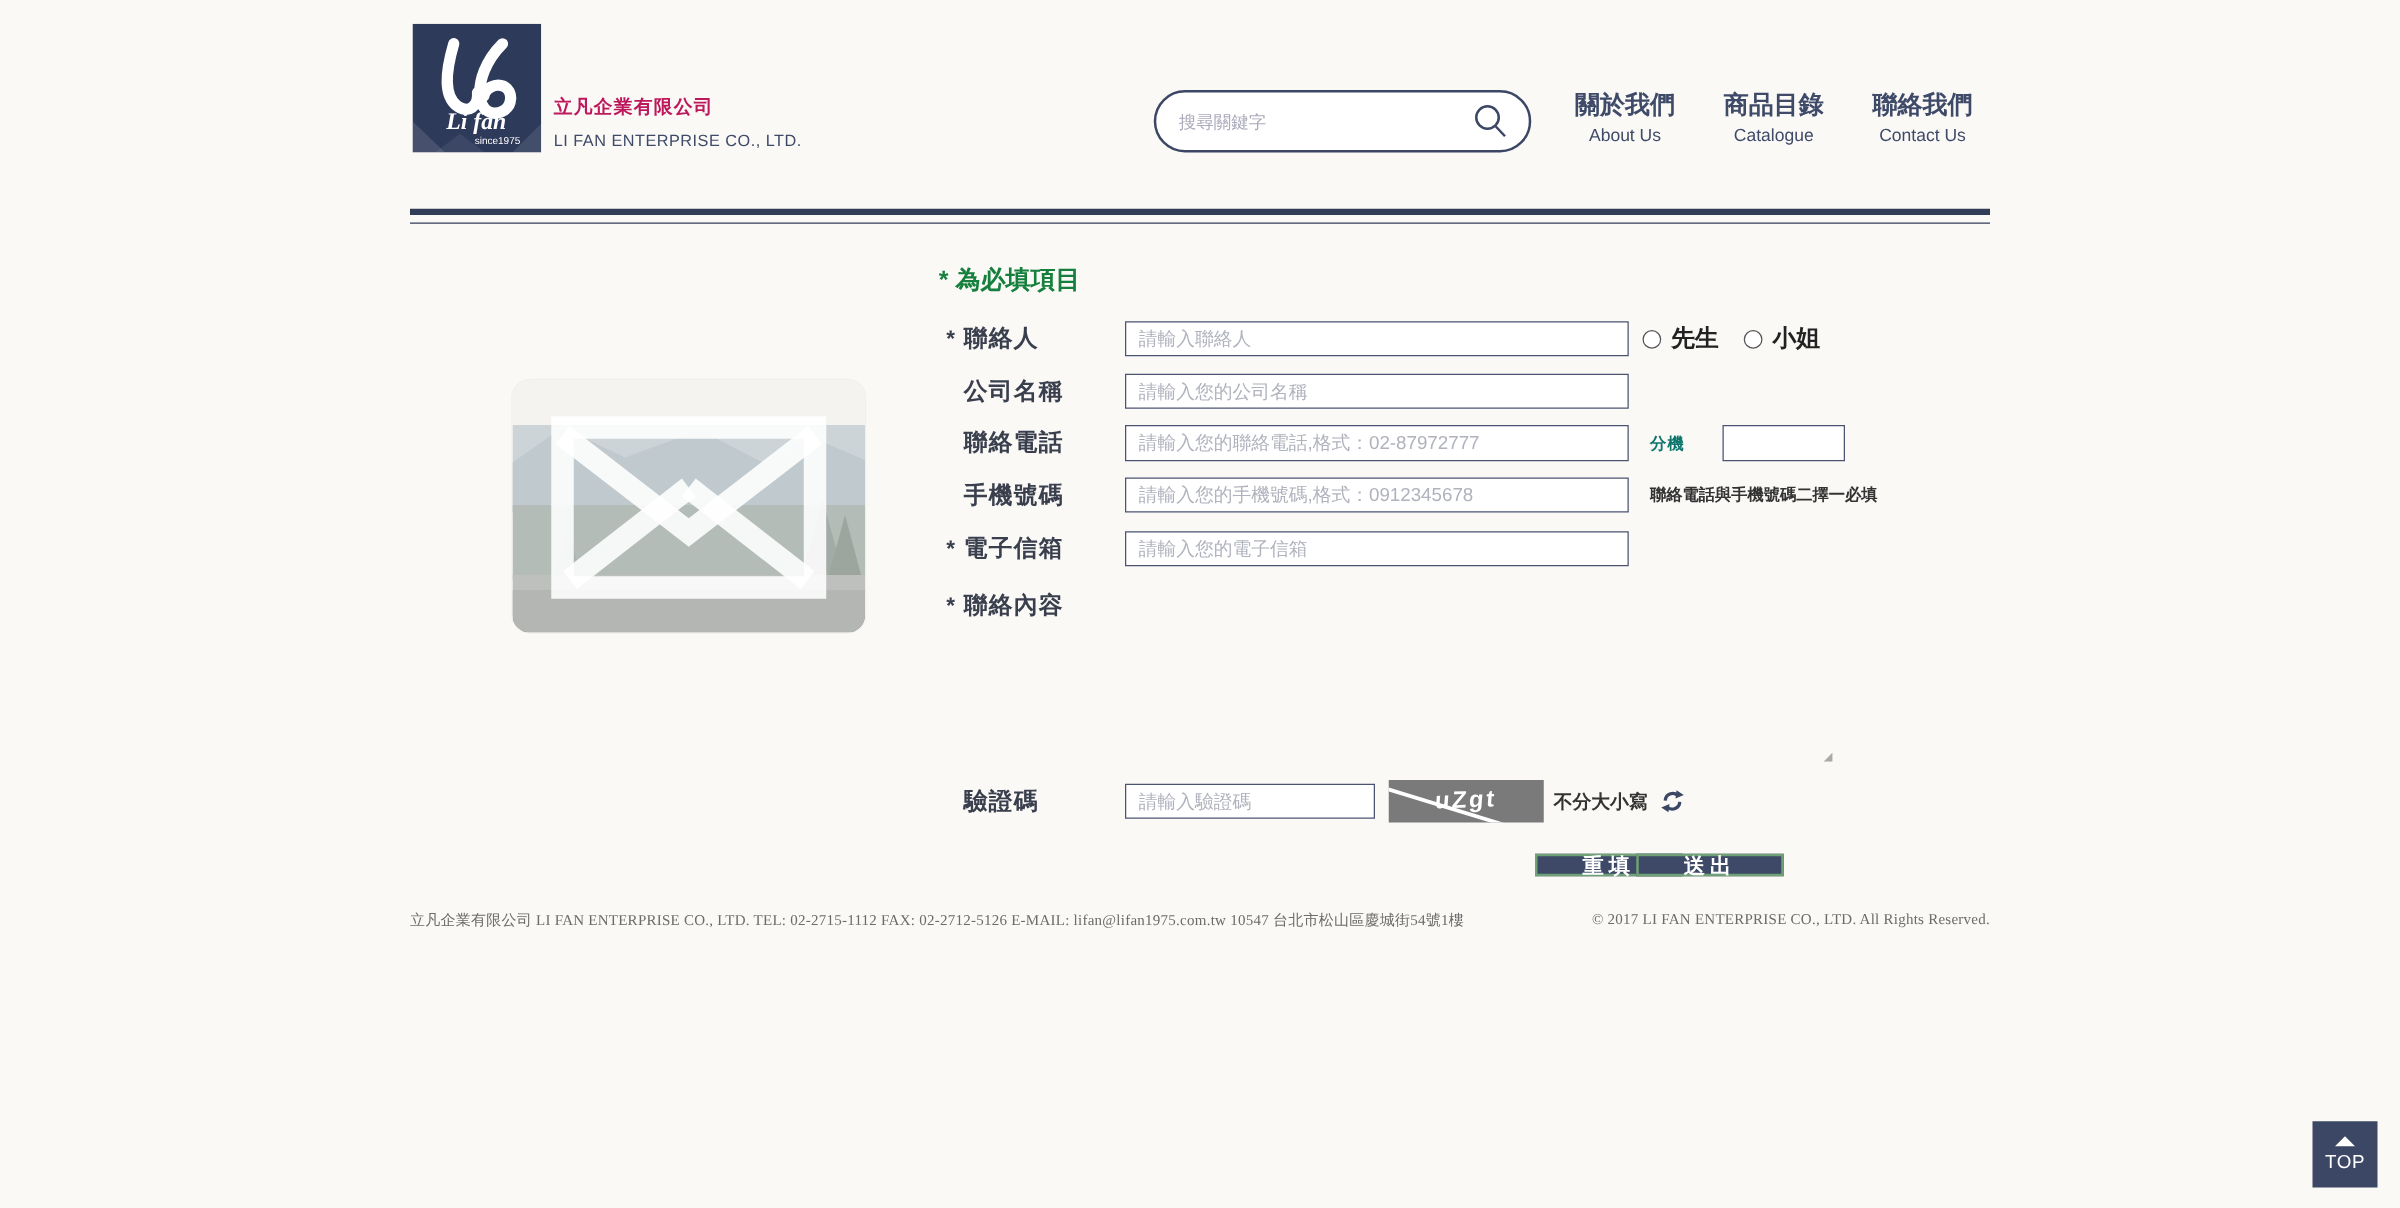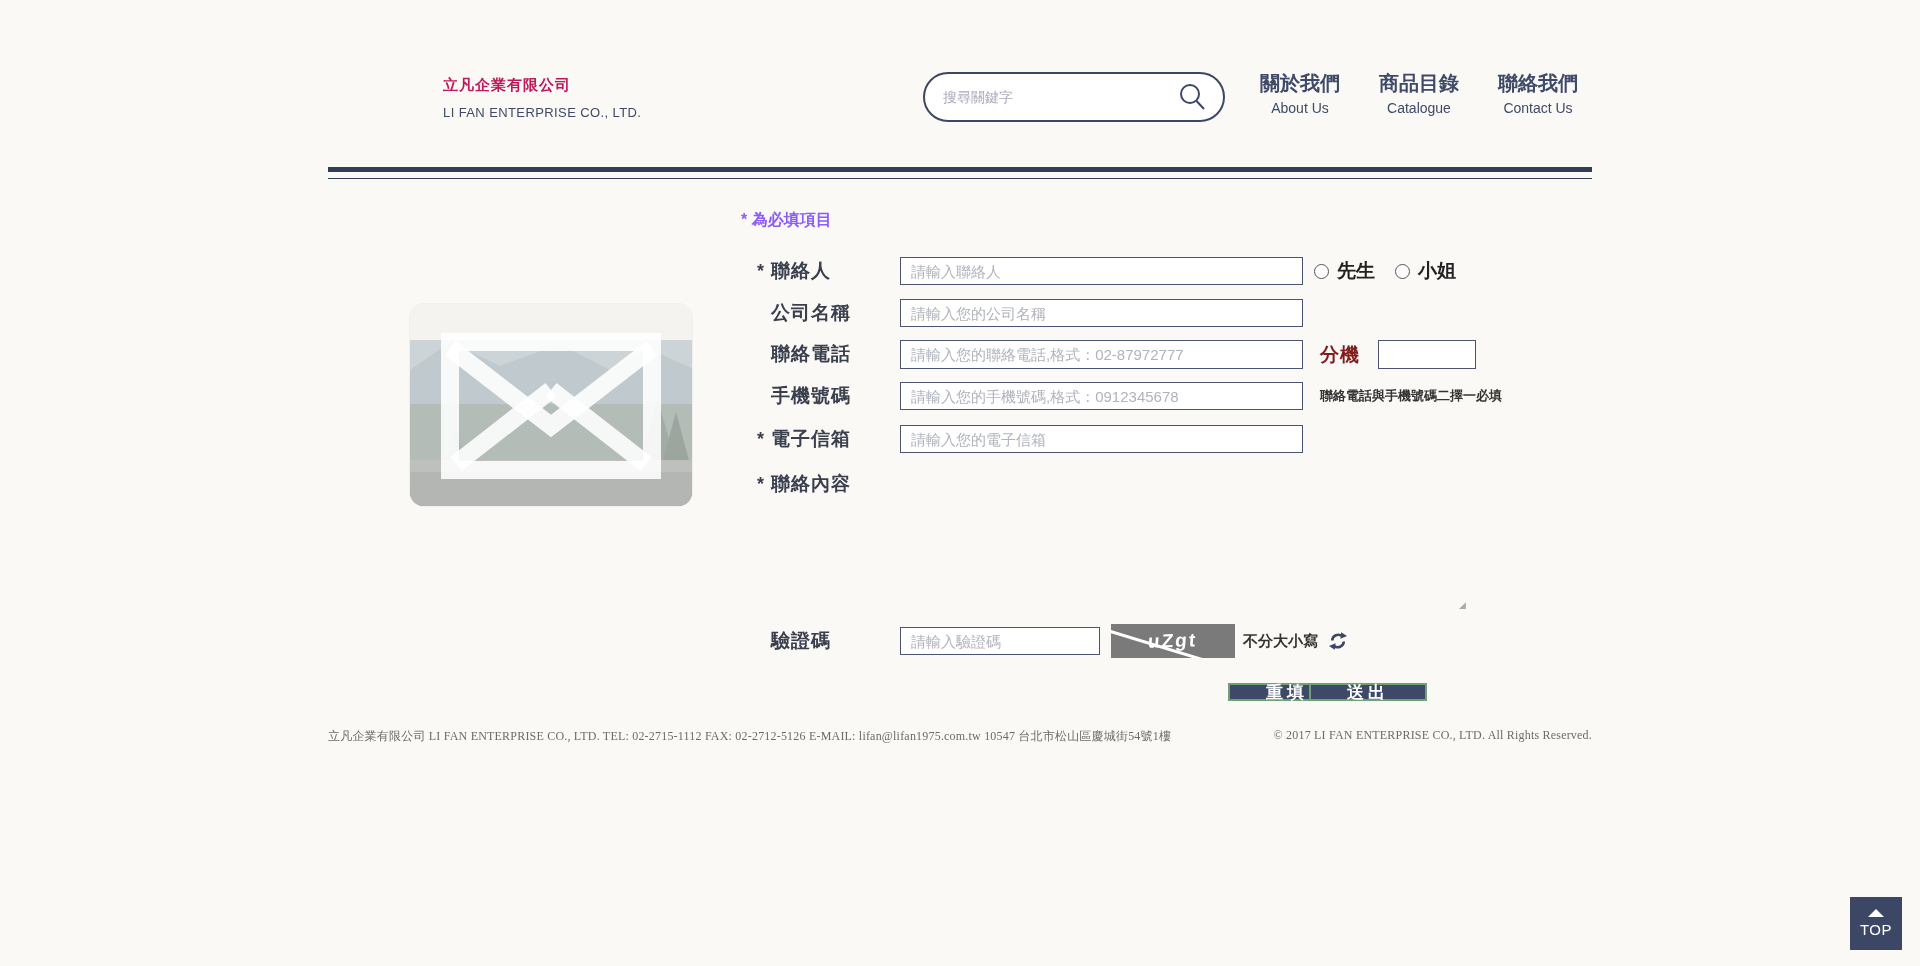--- a/index.html
+++ b/index.html
@@ -34,37 +34,37 @@
   .divider-thick { position:absolute; left:0; top:167px; width:100%; height:5px; background:#323d58; }
   .divider-thin  { position:absolute; left:0; top:178px; width:100%; height:1px; background:#323d58; }
 
   
   .envelope-card {
     position:absolute; left:82px; top:304px; width:282px; height:202px;
     border-radius:14px; overflow:hidden; box-shadow:0 0 0 1px rgba(0,0,0,0.04);
   }
 
   
-  .form-note { position:absolute; left:413px; top:210px; font-size:16px; font-weight:bold; color:#8b5cf6; }
+  .form-note { position:absolute; left:423px; top:210px; font-size:20px; font-weight:bold; color:#15803d; }
   .f-label { position:absolute; left:429px; display:flex; align-items:center; height:28px;
              font-size:19px; font-weight:bold; color:#3a3f4e; letter-spacing:1px; }
   .f-label .star { font-size:18px; margin-right:6px; font-weight:bold; }
   .f-label .star.hidden { visibility:hidden; }
   .t-input {
     position:absolute; left:572px; width:403px; height:28px;
     border:1px solid #4a5370; background:#fff; font-size:15px; color:#333;
     padding:0 10px; outline:none; font-family:"Liberation Sans",sans-serif;
   }
   .t-input::placeholder, .t-area::placeholder { color:#b0b3bd; }
   .radio-group { position:absolute; left:986px; top:257px; height:28px; display:flex; align-items:center; gap:20px; }
   .radio-opt { display:flex; align-items:center; gap:8px; cursor:pointer; }
   .radio-circle { width:15px; height:15px; border:1px solid #555; border-radius:50%; background:#fff; }
   .radio-label { font-size:19px; font-weight:bold; color:#222; }
   .ext-label { position:absolute; left:992px; top:340px; height:29px; display:flex; align-items:center;
-               font-size:19px; font-weight:bold; color:#7f1d1d; letter-spacing:1px;}
+               font-size:13px; font-weight:bold; color:#0f766e; letter-spacing:1px;}
   .ext-input { position:absolute; left:1050px; top:340px; width:98px; height:29px;
                border:1px solid #4a5370; background:#fff; padding:0 8px; outline:none; font-size:15px;}
   .phone-note { position:absolute; left:992px; top:382px; height:28px; display:flex; align-items:center;
                 font-size:13px; font-weight:bold; color:#333; }
   .t-area {
     position:absolute; left:572px; top:465px; width:570px; height:147px;
     border:1px solid #4a5370; background:#fff; font-size:15px; color:#333;
     padding:8px 10px; outline:none; resize:none; font-family:"Liberation Sans",sans-serif;
   }
   .resize-handle { position:absolute; left:1131px; top:600px; font-size:9px; color:#aaa; }
@@ -107,20 +107,32 @@
   }
   .top-arrow { width:0; height:0; border-left:8px solid transparent; border-right:8px solid transparent;
                border-bottom:8px solid #fff; }
   .top-label { color:#fff; font-size:15px; letter-spacing:.5px; }
 </style>
 </head>
 <body>
 
 <div class="page">
 
+  <div class="logo-box">
+    <svg width="103" height="103" viewBox="0 0 103 103">
+      <rect x="0" y="0" width="103" height="103" fill="#2e3a5a"></rect>
+      <polygon points="0,103 0,78 26,103" fill="#ffffff" opacity="0.12"></polygon>
+      <polygon points="103,103 103,80 80,103" fill="#ffffff" opacity="0.10"></polygon>
+      <polygon points="18,103 38,88 58,103" fill="#ffffff" opacity="0.07"></polygon>
+      <path d="M33,16 C26,40 25,58 36,66 C45,72 53,66 52,55" fill="none" stroke="#fff" stroke-width="9" stroke-linecap="round"></path>
+      <path d="M72,16 C58,30 53,46 54,58 C55,70 64,74 72,70 C80,66 81,54 73,50 C66,47 58,52 57,58" fill="none" stroke="#fff" stroke-width="9" stroke-linecap="round"></path>
+      <text x="51" y="84" text-anchor="middle" font-family="Liberation Serif, serif" font-style="italic" font-weight="bold" font-size="19" fill="#fff">Li fan</text>
+      <text x="68" y="96" text-anchor="middle" font-family="Liberation Sans, sans-serif" font-size="8" fill="#fff">since1975</text>
+    </svg>
+  </div>
   <div class="company-zh">立凡企業有限公司</div>
   <div class="company-en">LI FAN ENTERPRISE CO., LTD.</div>
 
   <div class="search-wrap">
     <input class="search-input" type="text" placeholder="搜尋關鍵字" style="">
     <button class="search-btn">
       <svg width="30" height="30" viewBox="0 0 30 30">
         <circle cx="13" cy="12" r="9" fill="none" stroke="#3c4765" stroke-width="2"></circle>
         <line x1="19.5" y1="19" x2="27" y2="27" stroke="#3c4765" stroke-width="2"></line>
       </svg>

